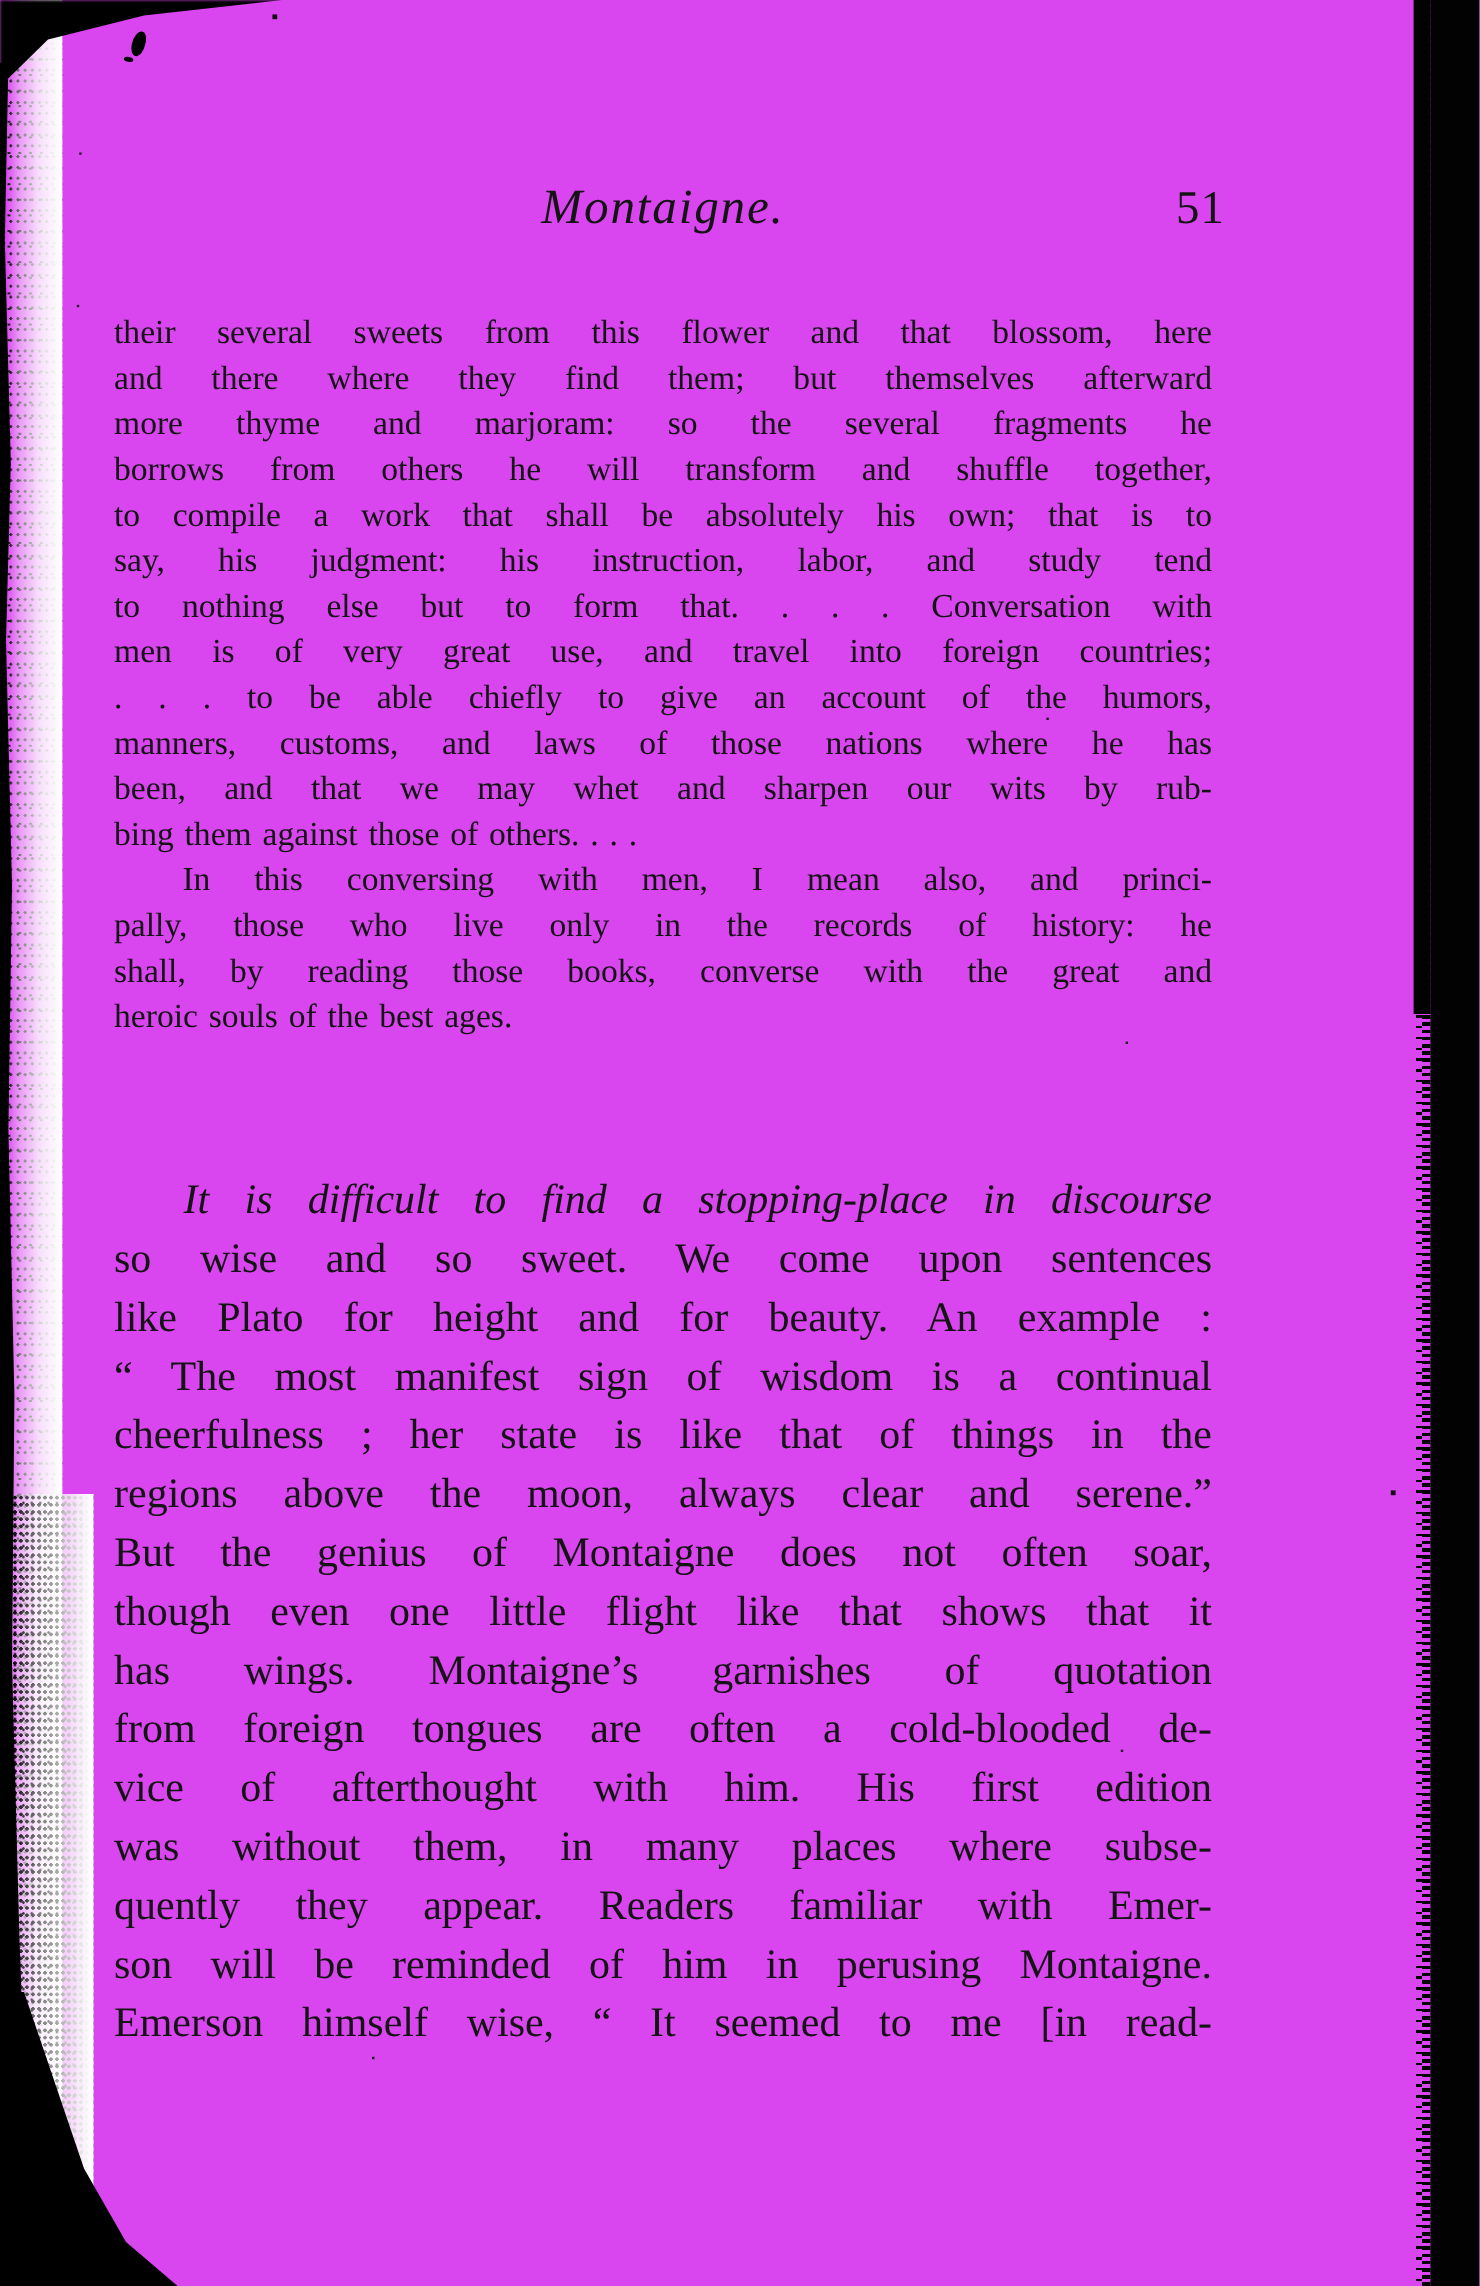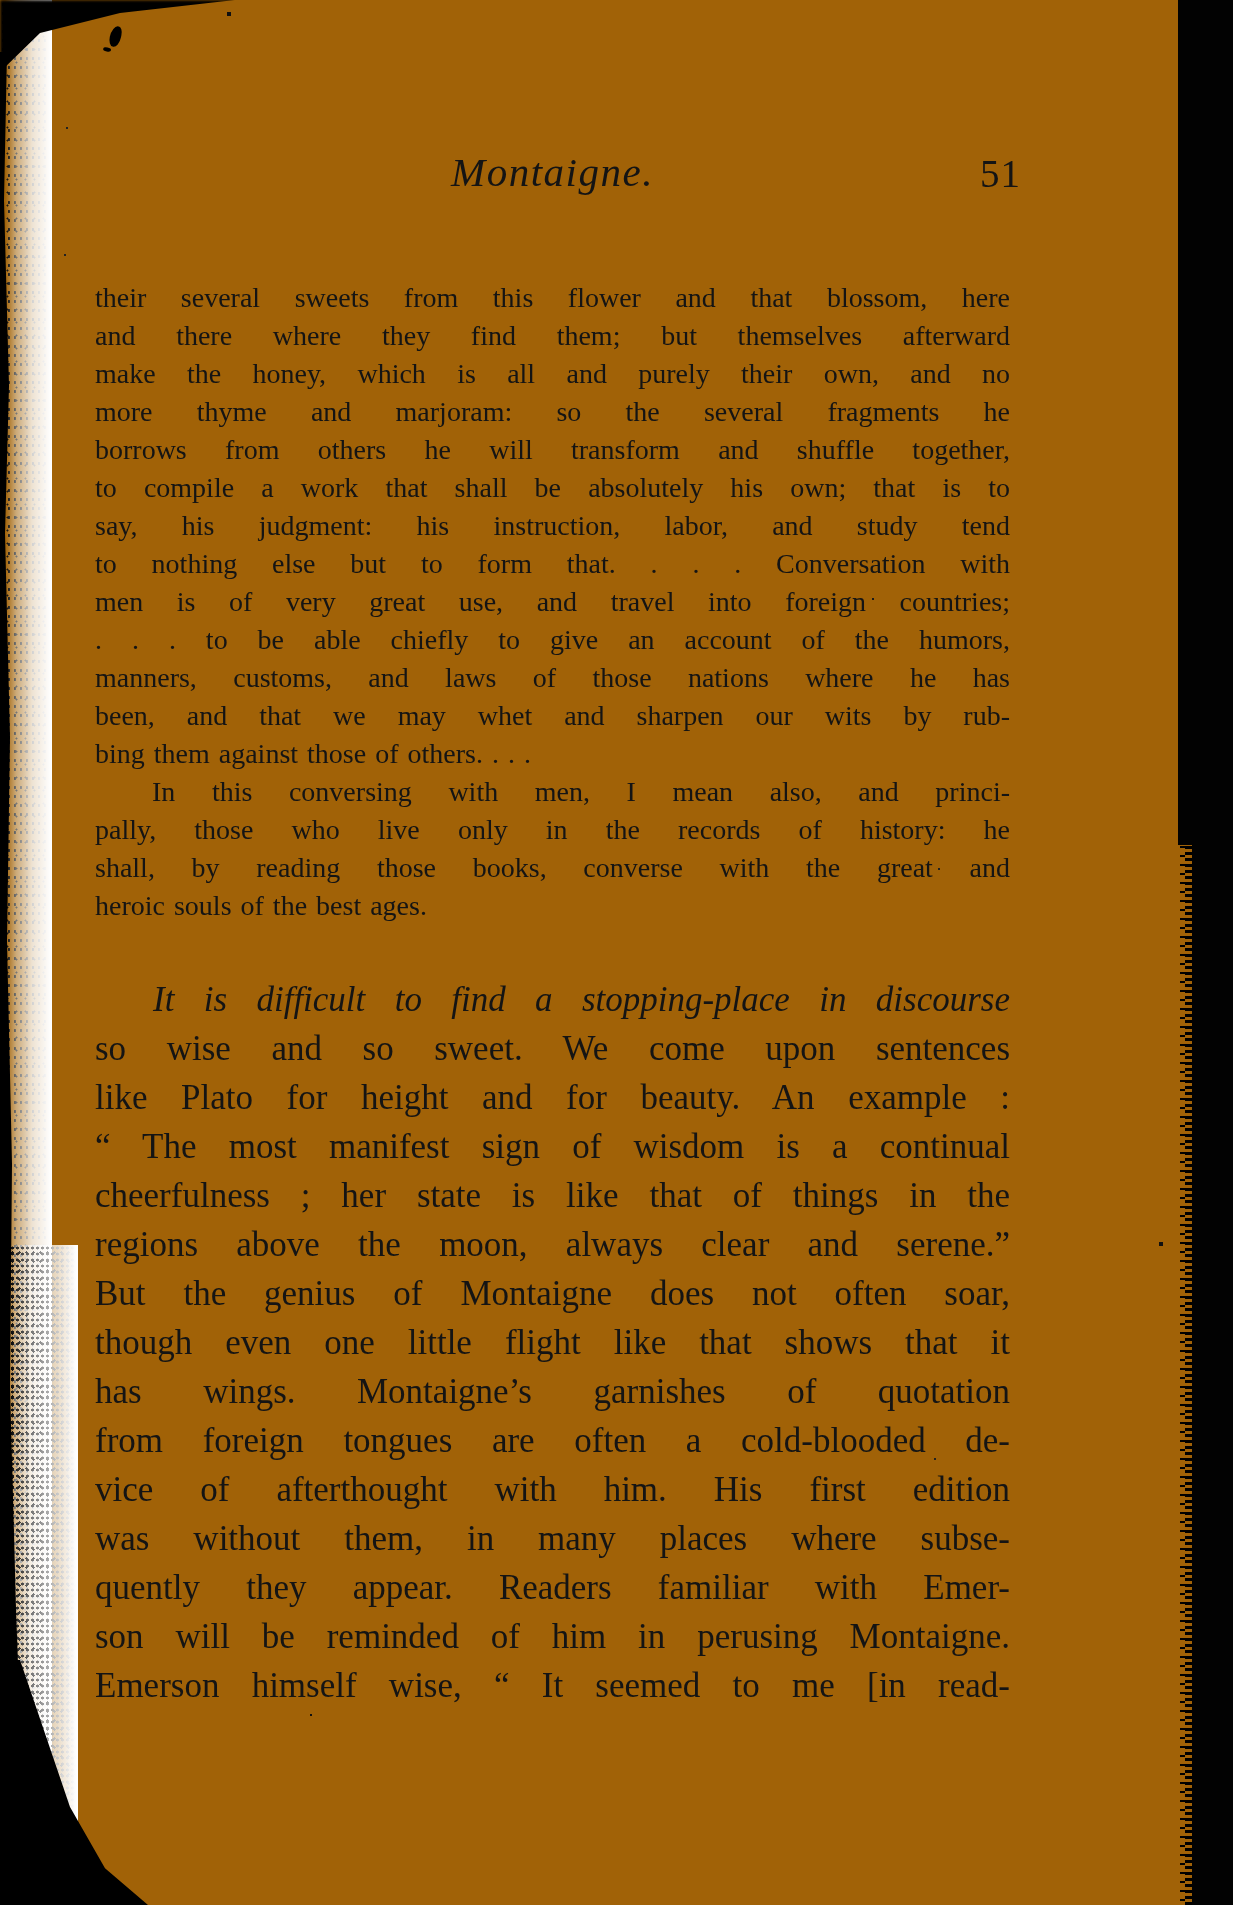--- a/index.html
+++ b/index.html
@@ -13,21 +13,21 @@
   .header-title {
     position:absolute; top:148px; left:95px; width:915px;
     text-align:center; font-style:italic; font-size:41px;
     letter-spacing:1.5px;
   }
   .page-number {
     position:absolute; top:151px; left:980px; font-size:39px;
     letter-spacing:1px;
   }
   .col { position:absolute; left:95px; width:915px; }
-  .quote { top:279px; font-size:28px; }
+  .quote { top:259px; font-size:28px; }
   .quote .line { height:38px; line-height:38px; }
   .main  { top:975px; font-size:35px; }
   .main .line { height:49px; line-height:49px; }
   .line { text-align:justify; overflow:hidden; word-spacing:2px; }
   .line::after { content:""; display:inline-block; width:100%; height:0; }
   .line.end::after { width:0; }
   .quote .line.indent { text-indent:57px; }
   .main  .line.indent { text-indent:58px;font-style:italic; }
 
   
@@ -93,29 +93,28 @@
       872px 598px 0 0 #1a1a1a,
       938px 868px 0 0 #222,
       1160px 1243px 0 1px #111,
       934px 1458px 0 0 #222,
       310px 1714px 0 0 #111;
   }
 </style>
 </head>
 <body>
 
-<div class="page" style="background: #a16207; color: rgb(20, 20, 20);">
+<div class="page" style="background: #d946ef; color: rgb(20, 20, 20);">
 
   <div class="header-title">Montaigne.</div>
   <div class="page-number">51</div>
 
   <div class="col quote">
       <div class="line">their several sweets from this flower and that blossom, here</div>
       <div class="line">and there where they find them; but themselves afterward</div>
-      <div class="line">make the honey, which is all and purely their own, and no</div>
       <div class="line">more thyme and marjoram: so the several fragments he</div>
       <div class="line">borrows from others he will transform and shuffle together,</div>
       <div class="line">to compile a work that shall be absolutely his own; that is to</div>
       <div class="line">say, his judgment: his instruction, labor, and study tend</div>
       <div class="line">to nothing else but to form that. . . . Conversation with</div>
       <div class="line">men is of very great use, and travel into foreign countries;</div>
       <div class="line">. . . to be able chiefly to give an account of the humors,</div>
       <div class="line">manners, customs, and laws of those nations where he has</div>
       <div class="line">been, and that we may whet and sharpen our wits by rub-</div>
       <div class="line end">bing them against those of others. . . .</div>

